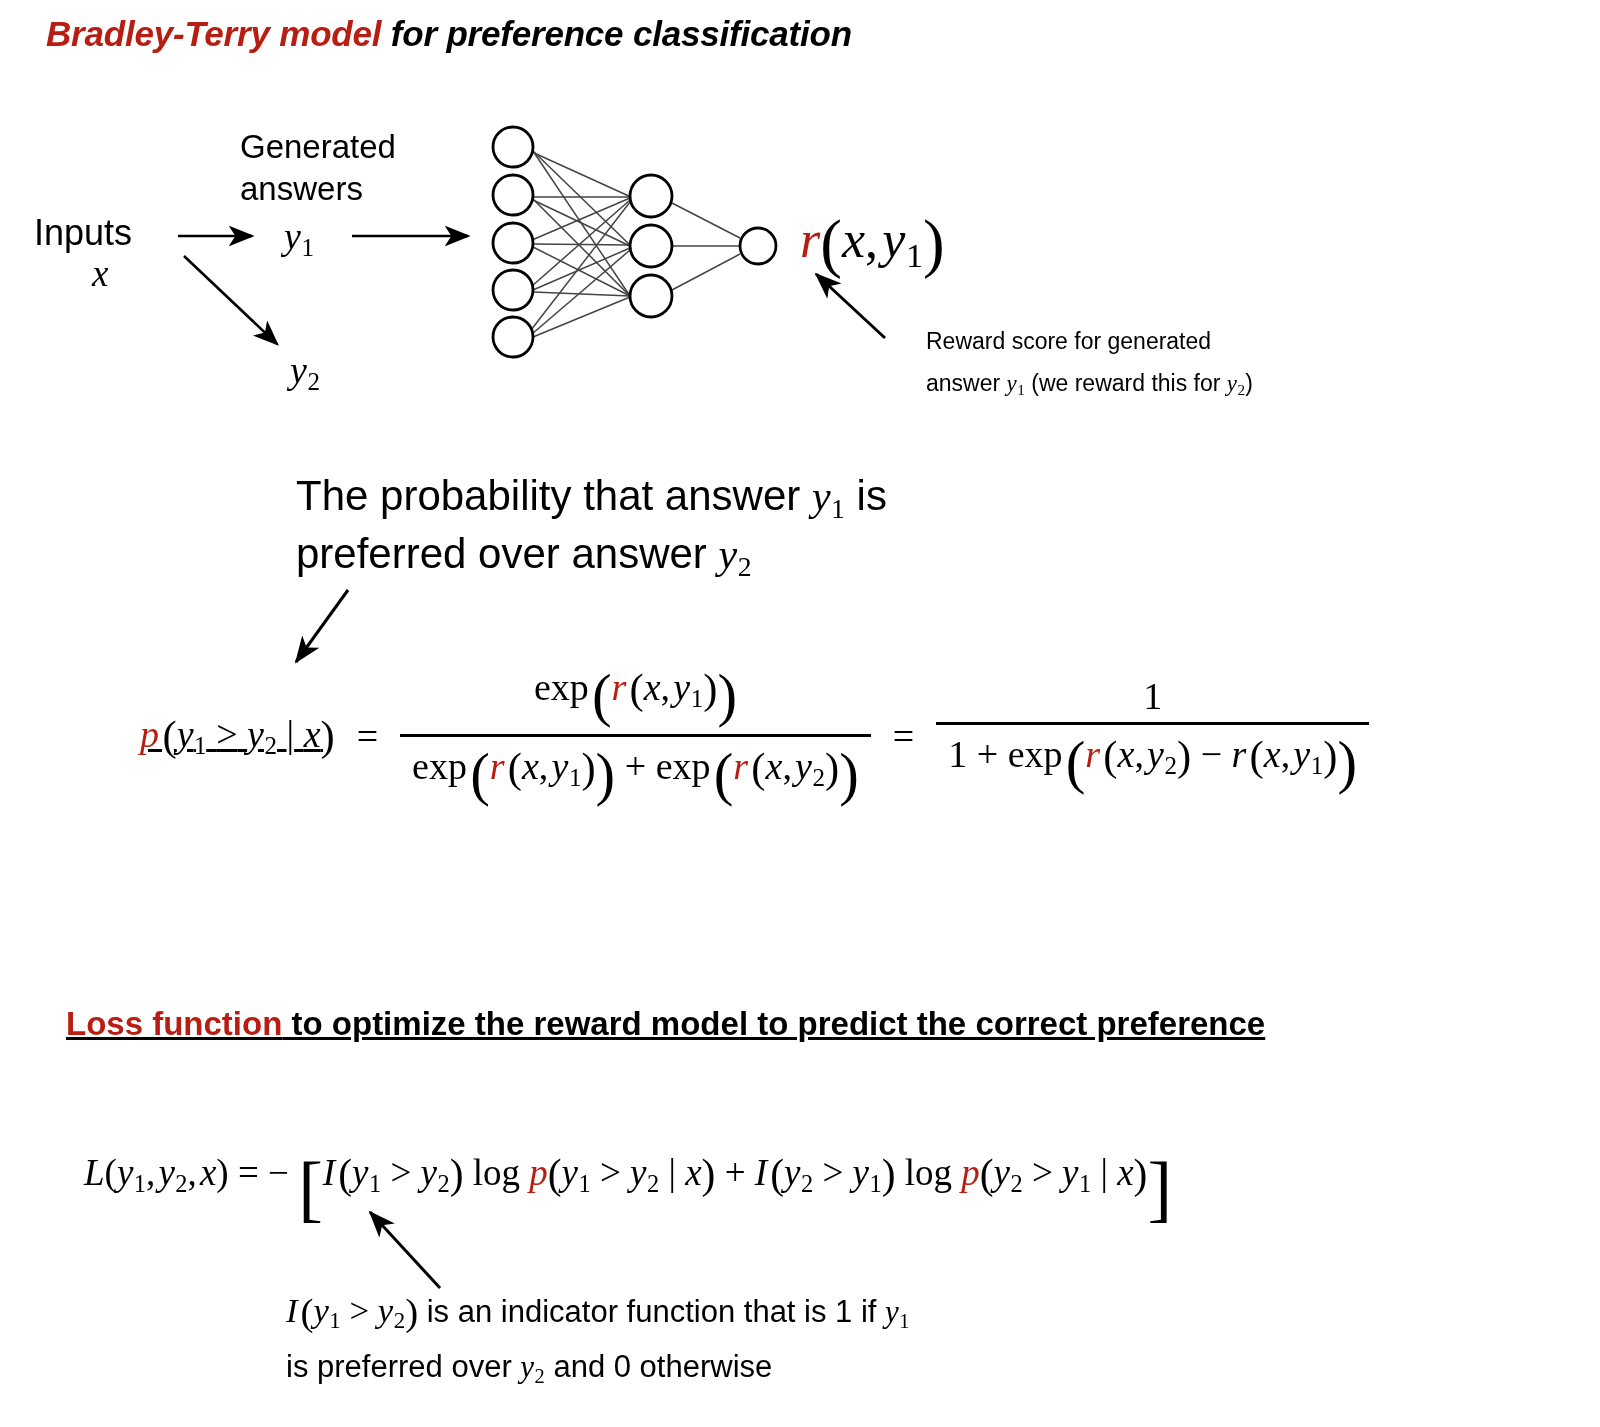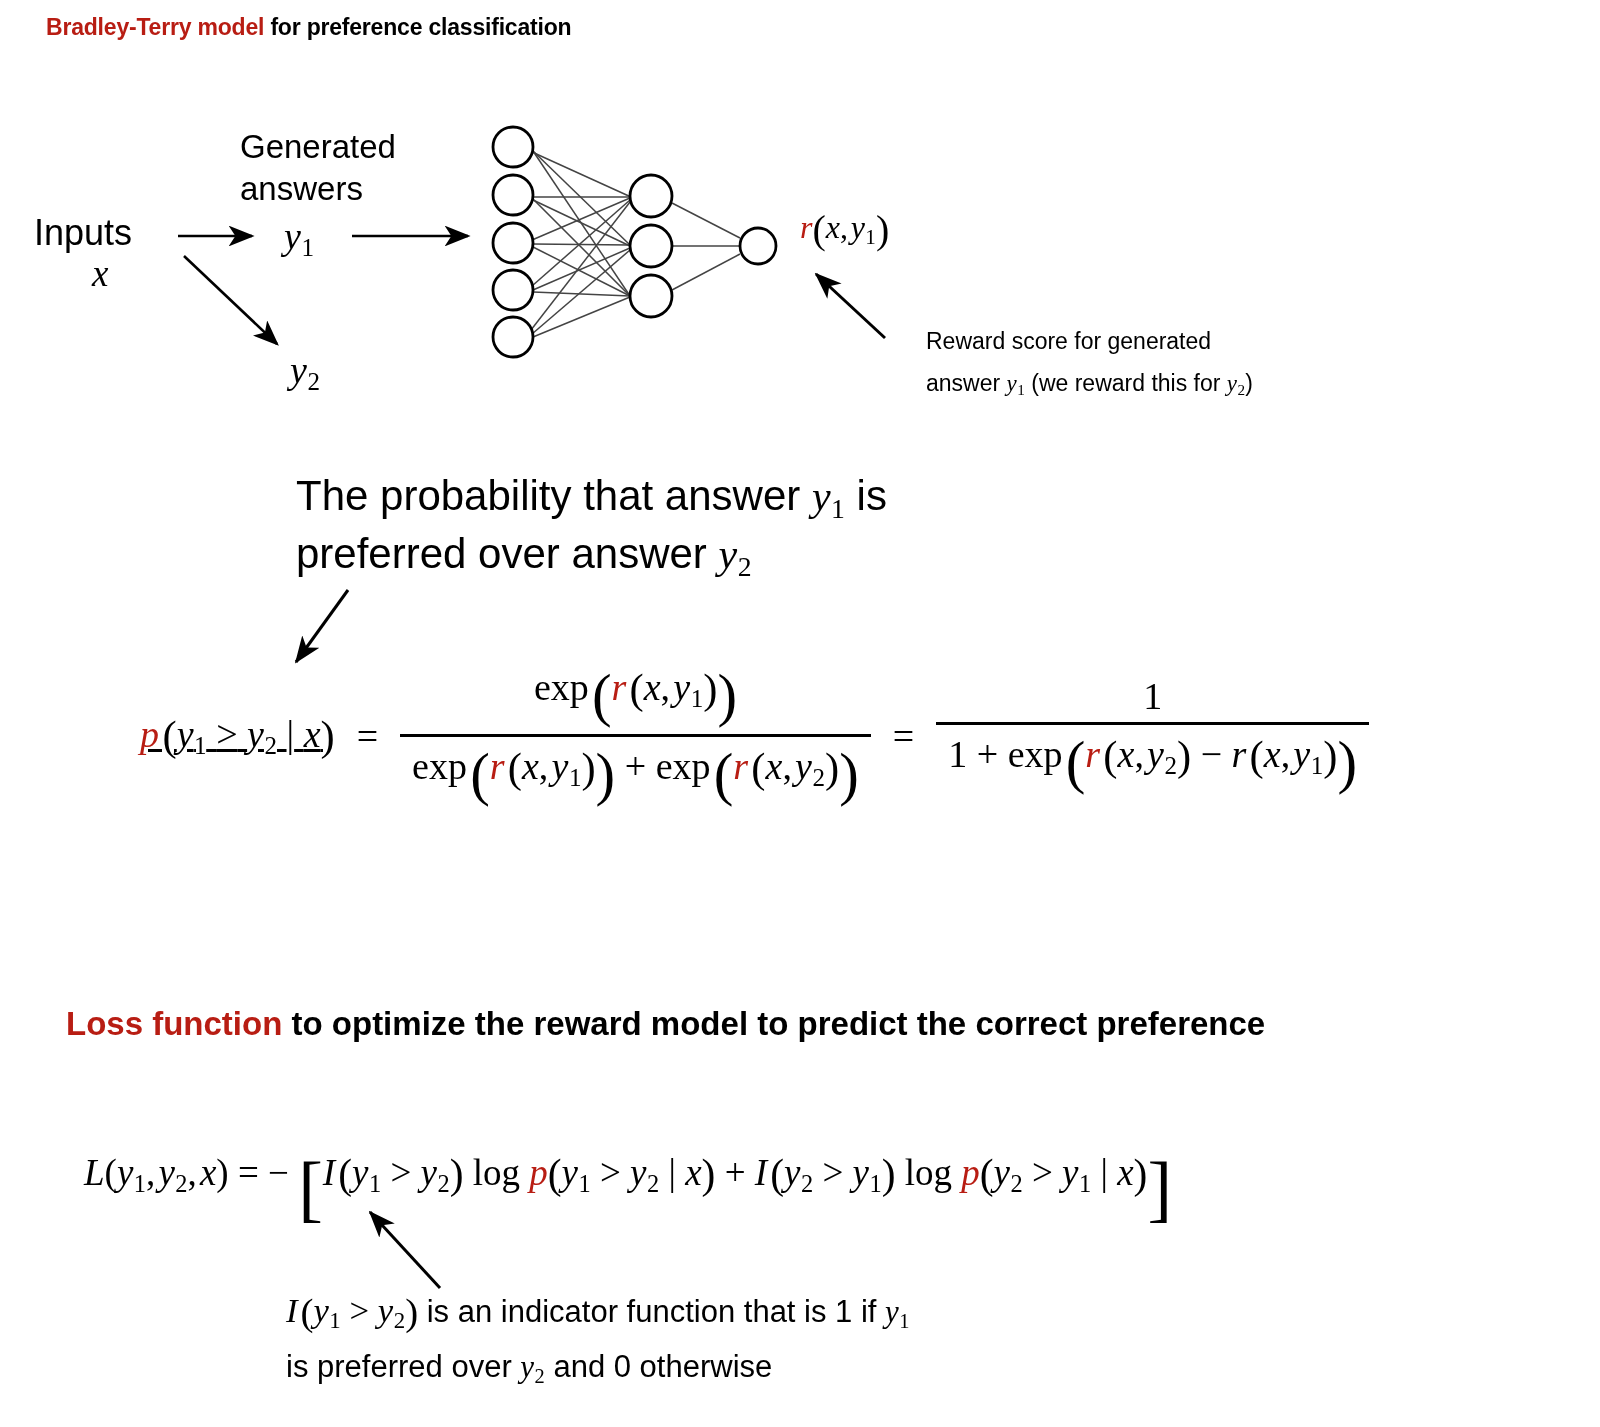--- a/index.html
+++ b/index.html
@@ -12,23 +12,24 @@
     overflow:hidden;
   }
   .abs{position:absolute;}
   .sans{font-family:"Liberation Sans", sans-serif;}
   .serif{font-family:"Liberation Serif", serif;}
   .red{color:#B81D13;}
 
   
   #title{
     left:46px; top:14px;
-    font-size:23px; font-weight:bold;
+    font-size:35px; font-weight:bold;
     letter-spacing:-0.2px;
     white-space:nowrap;
+    font-style:italic;
   }
   #title .rest{font-weight:bold;color:#000;}
 
   
   #gen-answers{
     left:240px; top:126px;
     font-size:33px; line-height:42px;
     white-space:pre-line;
   }
   #inputs-label{
@@ -45,21 +46,21 @@
   #y2-label{ left:290px; top:348px; font-size:38px; }
 
   .mvar{font-family:"Liberation Serif", serif; font-style:italic;}
   .msub{font-family:"Liberation Serif", serif; font-style:normal;
         font-size:0.66em; vertical-align:-0.28em; padding-left:0.5px;}
   .mup{font-family:"Liberation Serif", serif; font-style:normal;}
 
   
   #r-label{
     left:800px; top:206px;
-    font-size:32px;
+    font-size:52px;
     white-space:nowrap;
     text-align:right;
   }
   #r-label .paren{font-family:"Liberation Serif", serif; font-size:1.25em; vertical-align:-0.12em;}
 
   
   #reward-note{
     left:893px; top:320px;
     font-size:23px; line-height:42px;
     white-space:pre-line;
@@ -92,20 +93,21 @@
   .bigparen{font-size:1.55em;vertical-align:-0.26em;font-family:"Liberation Serif",serif;}
   .medparen{font-size:1.12em;vertical-align:-0.07em;font-family:"Liberation Serif",serif;}
   .eqsign{margin:0 12px;}
 
   
   #loss-head{
     left:66px; top:1002px;
     font-size:33px; line-height:43px;
     font-weight:bold;
     width:1200px;
+    text-decoration:underline;
   }
   #loss-head .rest{font-weight:bold;color:#000;}
 
   
   #eq-loss{
     left:84px; top:1146px;
     font-size:37px;
     white-space:nowrap;
   }
   .bigbrk{font-size:2.0em;vertical-align:-0.38em;font-family:"Liberation Serif",serif;font-weight:300;}

